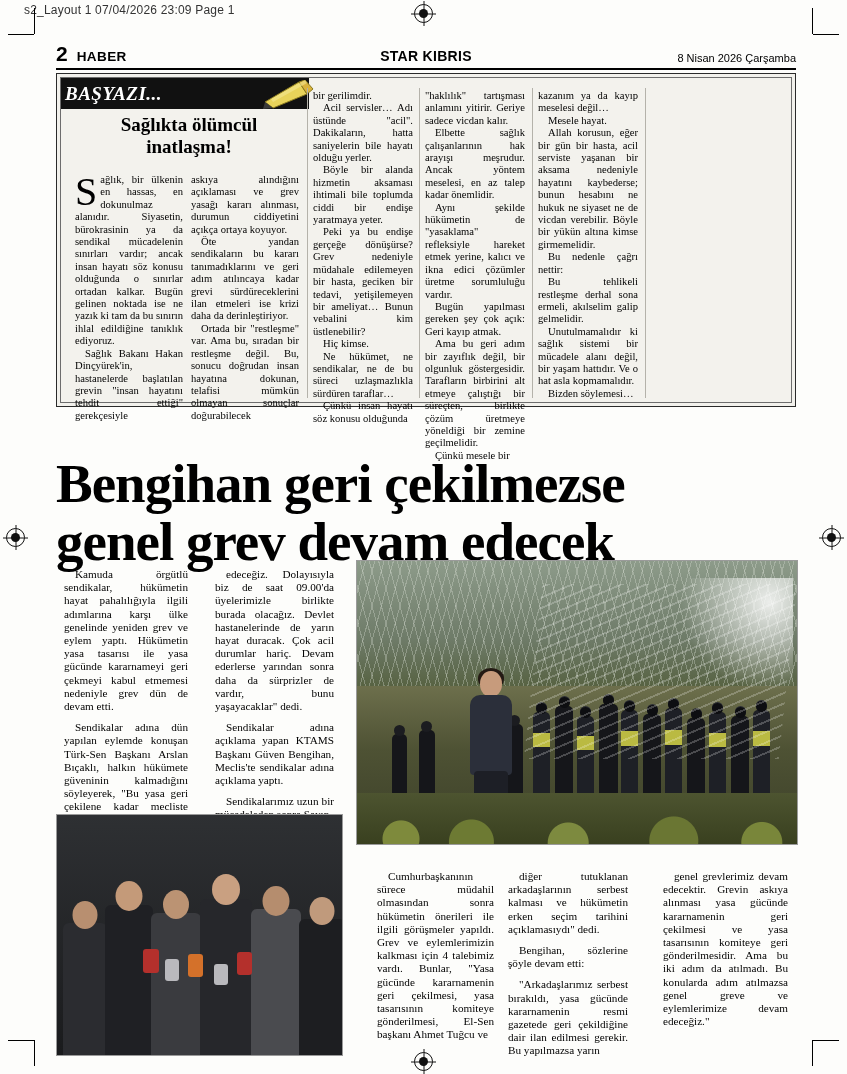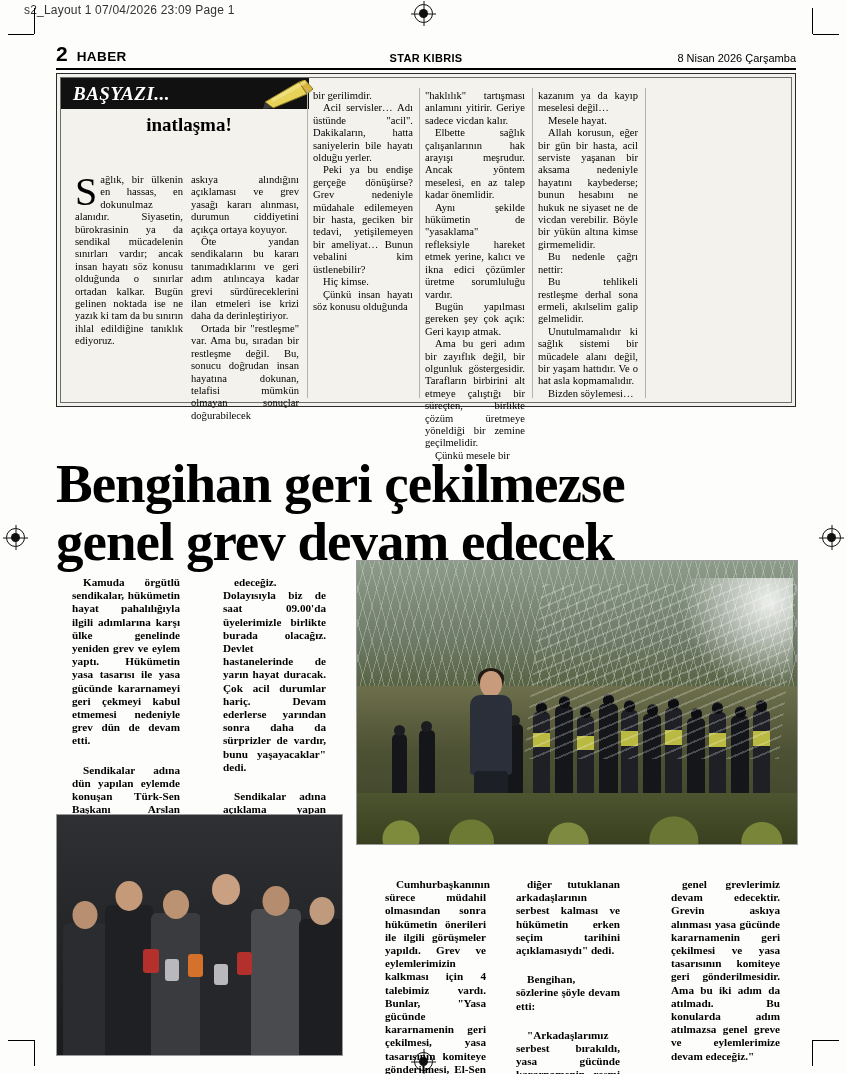--- a/index.html
+++ b/index.html
@@ -44,21 +44,21 @@
   .pageno{
     font-family:"Liberation Sans", sans-serif;
     font-weight:bold;font-size:21px;line-height:21px;
   }
   .section{
     font-family:"Liberation Sans", sans-serif;
     font-weight:bold;font-size:13.5px;letter-spacing:.4px;
   }
   .paper{
     font-family:"Liberation Sans", sans-serif;
-    font-weight:bold;font-size:11px;letter-spacing:.3px;
+    font-weight:bold;font-size:14px;letter-spacing:.3px;
     position:absolute;left:50%;transform:translateX(-50%);
     bottom:0;
   }
   .date{
     font-family:"Liberation Sans", sans-serif;
     font-size:11px;
     text-align:center;
   }
   .rule{
     position:absolute;left:56px;width:740px;background:#000;
@@ -76,21 +76,21 @@
     background:#f3f2ed;
   }
   .basyazi-bar{
     position:absolute;left:0;top:0;width:248px;height:31px;
     background:#111;
     display:flex;align-items:center;
   }
   .basyazi-text{
     color:#fff;font-style:italic;font-weight:bold;
     font-family:"Liberation Serif", serif;
-    font-size:19px;letter-spacing:.5px;padding-left:12px;
+    font-size:19px;letter-spacing:.5px;padding-left:4px;
   }
   .pencil{
     position:absolute;left:200px;top:2px;width:56px;height:30px;
   }
   .ed-title{
     position:absolute;left:14px;top:36px;width:228px;
     text-align:center;
     font-family:"Liberation Serif", serif;
     font-weight:bold;font-size:19px;line-height:22px;
   }
@@ -124,21 +124,21 @@
     letter-spacing:-1px;
     text-align:left;
   }
   .headline .l2{display:block;}
   
   .bodycol{
     position:absolute;
     font-family:"Liberation Serif", serif;
     font-size:11.2px;line-height:13.2px;text-align:justify;
   }
-  .bodycol p{margin:16px;text-indent:11px;font-weight:bold;}
+  .bodycol p{margin:8px;text-indent:11px;}
   .bodycol p.first{text-indent:11px;}
   .bc1{left:56px;top:560px;width:140px;}
   .bc2{left:207px;top:560px;width:135px;}
   .bc3{left:369px;top:862px;width:133px;}
   .bc4{left:500px;top:862px;width:136px;}
   .bc5{left:655px;top:862px;width:141px;}
   
   .photo{
     position:absolute;overflow:hidden;border:1px solid #9a9a9a;
     background:#5a5a52;
@@ -249,41 +249,45 @@
         <span class="basyazi-text">BAŞYAZI...</span>
       </div>
       <svg class="pencil" viewBox="0 0 56 30">
         <polygon points="4,22 38,2 46,14 12,28" fill="#e8d35a" stroke="#8a7a20" stroke-width="1"></polygon>
         <polygon points="38,2 46,14 52,9 44,0" fill="#d9b23c" stroke="#8a7a20" stroke-width="1"></polygon>
         <polygon points="4,22 12,28 2,29" fill="#3a3a3a"></polygon>
         <polygon points="10,19 44,0 46,3 12,22" fill="#f4e892" opacity=".6"></polygon>
       </svg>
 
       <div class="ed-title">
+        <div>Sağlıkta ölümcül</div>
         <div>inatlaşma!</div>
       </div>
 
       <div class="edsep" style="left:246px;"></div>
       <div class="edsep" style="left:358px;"></div>
       <div class="edsep" style="left:471px;"></div>
       <div class="edsep" style="left:584px;"></div>
 
       <div class="edcol c1">
         <p class="first"><span class="dropcap">S</span><span>ağlık, bir ülkenin en hassas, en dokunulmaz alanıdır. Siyasetin, bürokrasinin ya da sendikal mücadelenin sınırları vardır; ancak insan hayatı söz konusu olduğunda o sınırlar ortadan kalkar. Bugün gelinen noktada ise ne yazık ki tam da bu sınırın ihlal edildiğine tanıklık ediyoruz.</span></p>
+        <p>Sağlık Bakanı Hakan Dinçyürek'in, hastanelerde başlatılan grevin "insan hayatını tehdit ettiği" gerekçesiyle</p>
       </div>
       <div class="edcol c2">
         <p class="first">askıya alındığını açıklaması ve grev yasağı kararı alınması, durumun ciddiyetini açıkça ortaya koyuyor.</p>
         <p>Öte yandan sendikaların bu kararı tanımadıklarını ve geri adım atılıncaya kadar grevi sürdüreceklerini ilan etmeleri ise krizi daha da derinleştiriyor.</p>
         <p>Ortada bir "restleşme" var. Ama bu, sıradan bir restleşme değil. Bu, sonucu doğrudan insan hayatına dokunan, telafisi mümkün olmayan sonuçlar doğurabilecek</p>
       </div>
       <div class="edcol c3">
         <p class="first">bir gerilimdir.</p>
         <p>Acil servisler… Adı üstünde "acil". Dakikaların, hatta saniyelerin bile hayatı olduğu yerler.</p>
+        <p>Böyle bir alanda hizmetin aksaması ihtimali bile toplumda ciddi bir endişe yaratmaya yeter.</p>
         <p>Peki ya bu endişe gerçeğe dönüşürse? Grev nedeniyle müdahale edilemeyen bir hasta, geciken bir tedavi, yetişilemeyen bir ameliyat… Bunun vebalini kim üstlenebilir?</p>
         <p>Hiç kimse.</p>
+        <p>Ne hükümet, ne sendikalar, ne de bu süreci uzlaşmazlıkla sürdüren taraflar…</p>
         <p>Çünkü insan hayatı söz konusu olduğunda</p>
       </div>
       <div class="edcol c4">
         <p class="first">"haklılık" tartışması anlamını yitirir. Geriye sadece vicdan kalır.</p>
         <p>Elbette sağlık çalışanlarının hak arayışı meşrudur. Ancak yöntem meselesi, en az talep kadar önemlidir.</p>
         <p>Aynı şekilde hükümetin de "yasaklama" refleksiyle hareket etmek yerine, kalıcı ve ikna edici çözümler üretme sorumluluğu vardır.</p>
         <p>Bugün yapılması gereken şey çok açık: Geri kayıp atmak.</p>
         <p>Ama bu geri adım bir zayıflık değil, bir olgunluk göstergesidir. Tarafların birbirini alt etmeye çalıştığı bir süreçten, birlikte çözüm üretmeye yöneldiği bir zemine geçilmelidir.</p>
         <p>Çünkü mesele bir</p>
       </div>

